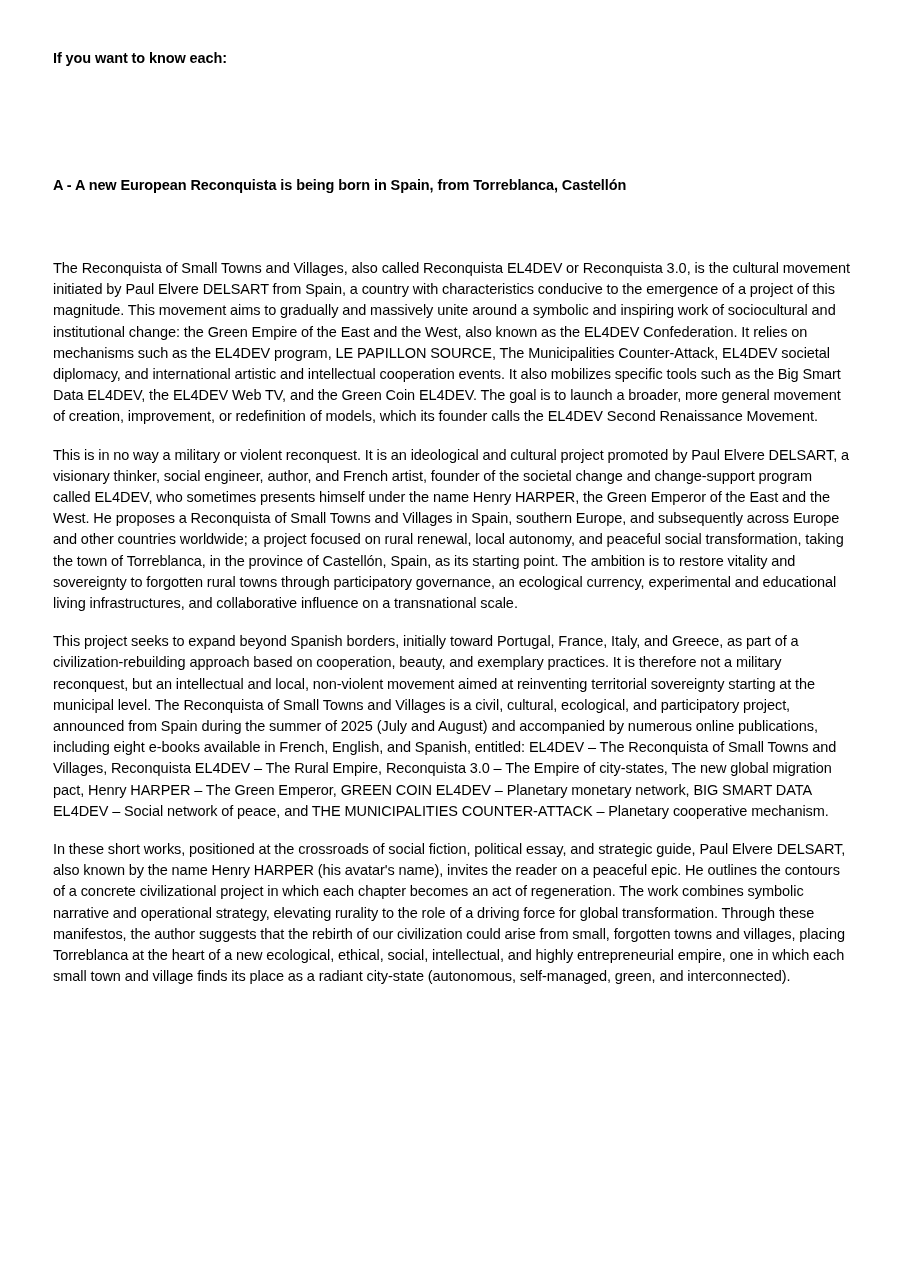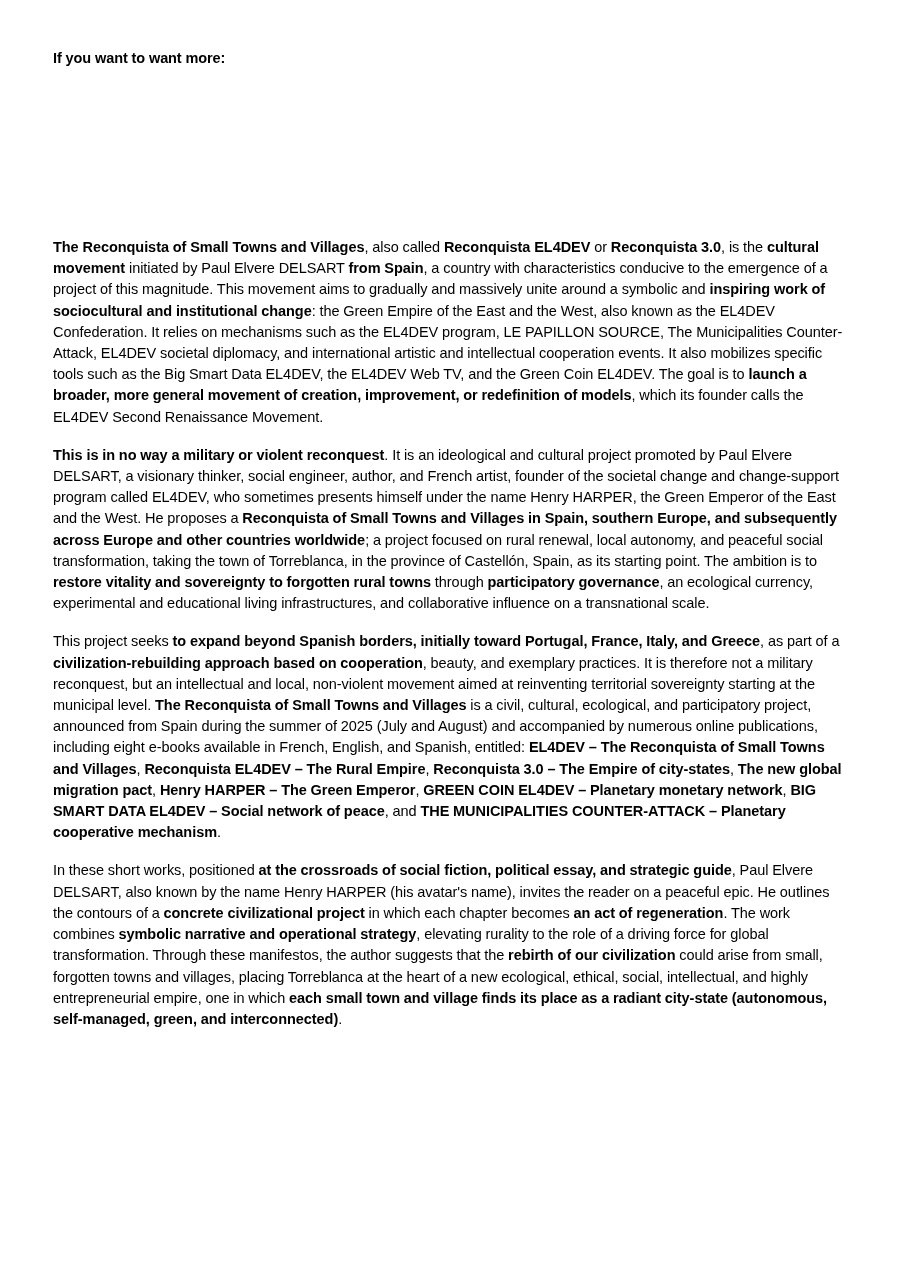--- a/index.html
+++ b/index.html
@@ -45,34 +45,35 @@
   .spacer-b { height: 62px; }
   .para {
     font-size: 14.5px;
     line-height: 21.2px;
     margin: 0 0 17px 0;
     text-align: left;
     letter-spacing: -0.05px;
     word-spacing: -0.15px;
   }
   .para:last-of-type { margin-bottom: 8px; }
-  .para b { font-weight: bold; }
+  .para b { font-weight: normal; }
   .spacer-c { height: 70px; }
   .spacer-d { height: 80px; }
 </style>
 </head>
 <body>
 
 <div class="page">
   <div class="doc-body">
 
-    <h1 class="h-intro">If you want to want more:</h1>
+    <h1 class="h-intro">If you want to know each:</h1>
 
     <div class="spacer-a"></div>
 
+    <h2 class="h-section">A - A new European Reconquista is being born in Spain, from Torreblanca, Castellón</h2>
 
     <div class="spacer-b"></div>
 
     <div id="paragraphs">
         <p class="para"><b>The Reconquista of Small Towns and Villages</b><span>, also called </span><b>Reconquista EL4DEV</b><span> or </span><b>Reconquista 3.0</b><span>, is the </span><b>cultural movement</b><span> initiated by Paul Elvere DELSART </span><b>from Spain</b><span>, a country with characteristics conducive to the emergence of a project of this magnitude. This movement aims to gradually and massively unite around a symbolic and </span><b>inspiring work of sociocultural and institutional change</b><span>: the Green Empire of the East and the West, also known as the EL4DEV Confederation. It relies on mechanisms such as the EL4DEV program, LE PAPILLON SOURCE, The Municipalities Counter-Attack, EL4DEV societal diplomacy, and international artistic and intellectual cooperation events. It also mobilizes specific tools such as the Big Smart Data EL4DEV, the EL4DEV Web TV, and the Green Coin EL4DEV. The goal is to </span><b>launch a broader, more general movement of creation, improvement, or redefinition of models</b><span>, which its founder calls the EL4DEV Second Renaissance Movement.</span></p>
         <p class="para"><b>This is in no way a military or violent reconquest</b><span>. It is an ideological and cultural project promoted by Paul Elvere DELSART, a visionary thinker, social engineer, author, and French artist, founder of the societal change and change-support program called EL4DEV, who sometimes presents himself under the name Henry HARPER, the Green Emperor of the East and the West. He proposes a </span><b>Reconquista of Small Towns and Villages in Spain, southern Europe, and subsequently across Europe and other countries worldwide</b><span>; a project focused on rural renewal, local autonomy, and peaceful social transformation, taking the town of Torreblanca, in the province of Castellón, Spain, as its starting point. The ambition is to </span><b>restore vitality and sovereignty to forgotten rural towns</b><span> through </span><b>participatory governance</b><span>, an ecological currency, experimental and educational living infrastructures, and collaborative influence on a transnational scale.</span></p>
         <p class="para"><span>This project seeks </span><b>to expand beyond Spanish borders, initially toward Portugal, France, Italy, and Greece</b><span>, as part of a </span><b>civilization-rebuilding approach based on cooperation</b><span>, beauty, and exemplary practices. It is therefore not a military reconquest, but an intellectual and local, non-violent movement aimed at reinventing territorial sovereignty starting at the municipal level. </span><b>The Reconquista of Small Towns and Villages</b><span> is a civil, cultural, ecological, and participatory project, announced from Spain during the summer of 2025 (July and August) and accompanied by numerous online publications, including eight e-books available in French, English, and Spanish, entitled: </span><b>EL4DEV – The Reconquista of Small Towns and Villages</b><span>, </span><b>Reconquista EL4DEV – The Rural Empire</b><span>, </span><b>Reconquista 3.0 – The Empire of city-states</b><span>, </span><b>The new global migration pact</b><span>, </span><b>Henry HARPER – The Green Emperor</b><span>, </span><b>GREEN COIN EL4DEV – Planetary monetary network</b><span>, </span><b>BIG SMART DATA EL4DEV – Social network of peace</b><span>, and </span><b>THE MUNICIPALITIES COUNTER-ATTACK – Planetary cooperative mechanism</b><span>.</span></p>
         <p class="para"><span>In these short works, positioned </span><b>at the crossroads of social fiction, political essay, and strategic guide</b><span>, Paul Elvere DELSART, also known by the name Henry HARPER (his avatar's name), invites the reader on a peaceful epic. He outlines the contours of a </span><b>concrete civilizational project</b><span> in which each chapter becomes </span><b>an act of regeneration</b><span>. The work combines </span><b>symbolic narrative and operational strategy</b><span>, elevating rurality to the role of a driving force for global transformation. Through these manifestos, the author suggests that the </span><b>rebirth of our civilization</b><span> could arise from small, forgotten towns and villages, placing Torreblanca at the heart of a new ecological, ethical, social, intellectual, and highly entrepreneurial empire, one in which </span><b>each small town and village finds its place as a radiant city-state (autonomous, self-managed, green, and interconnected)</b><span>.</span></p>
       </div>
 

